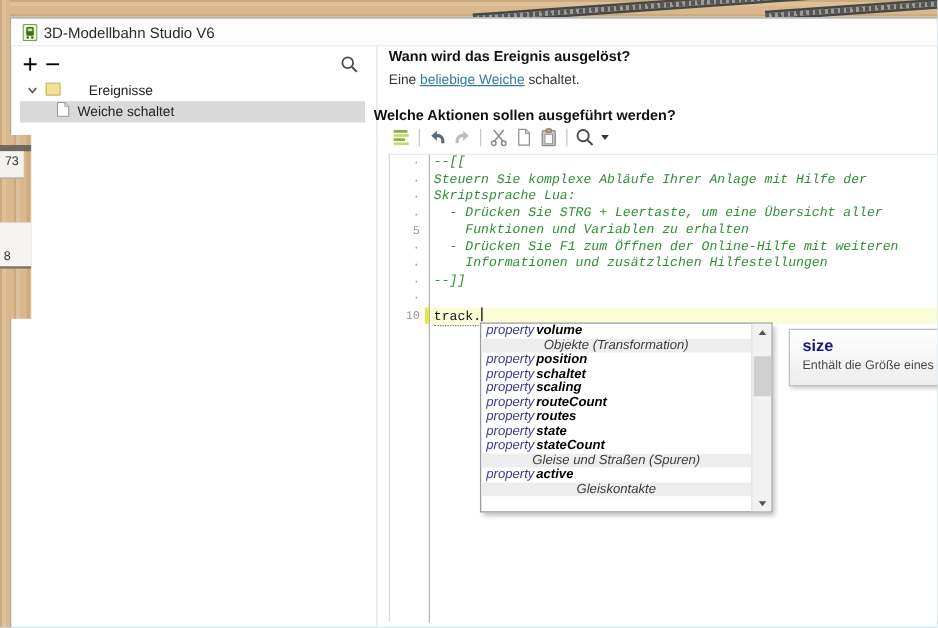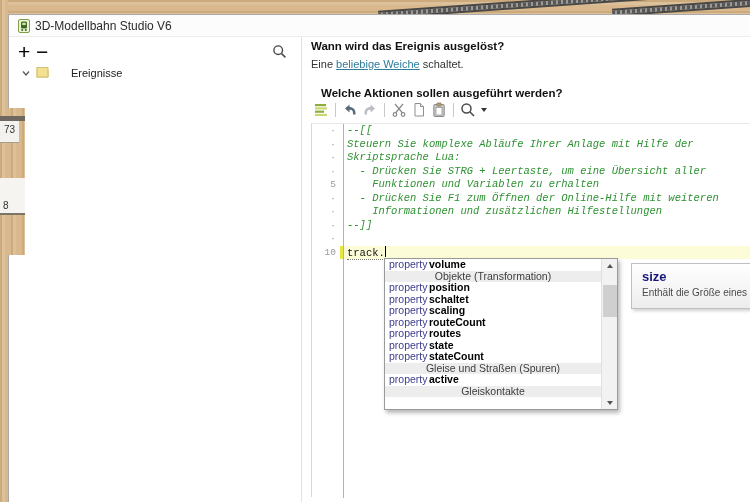--- a/index.html
+++ b/index.html
@@ -40,41 +40,41 @@
   .tree-row1 .lbl { margin-left:6px; font-size:11px; color:#222;padding-left:16px; }
   .tree-row2 { position:relative; height:17px; margin-left:7px; width:276px; background:#d9d9d9; display:flex; align-items:center; }
   .tree-row2 .file { margin-left:29px; }
   .tree-row2 .lbl { margin-left:6px; font-size:11px; color:#222; }
   .vdivider { position:absolute; left:292px; top:22px; width:1px; height:468px; background:#e2e2e2; }
 
   
   .h1a { position:absolute; left:302px; top:25px; font-size:11.5px; font-weight:bold; color:#111; }
   .trigger { position:absolute; left:302px; top:43px; font-size:11px; color:#333; }
   .trigger a { color:#2d7d9b; text-decoration:underline; cursor:pointer; }
-  .h1b { position:absolute; left:312px; top:72px; font-size:11.5px; font-weight:bold; color:#111; }
+  .h1b { position:absolute; left:290px; top:72px; font-size:11.5px; font-weight:bold; color:#111; }
   .edit-toolbar { position:absolute; left:302px; top:86px; height:18px; display:flex; align-items:center; }
   .edit-toolbar .ticon { width:16px; height:16px; margin:0 2px; display:inline-block; }
   .edit-toolbar .sep { width:1px; height:14px; background:#c9c9c9; margin:0 4px; }
   .caret-down { width:0; height:0; border-left:3.5px solid transparent; border-right:3.5px solid transparent; border-top:4px solid #333; margin-left:3px; }
 
   
   .editor { position:absolute; left:302px; top:108px; width:442px; height:374px; background:#fff; border-left:1px solid #d8d8d8; border-top:1px solid #e8e8e8; font-family:"Liberation Mono","DejaVu Sans Mono",monospace; }
   .gutterline { position:absolute; left:31px; top:0; width:1px; height:374px; background:#b2b2b2; }
   .crow { display:flex; height:13.5px; line-height:13.5px; font-size:10.5px; }
   .gut { width:31px; text-align:right; padding-right:7px; color:#9a9a9a; font-size:9.5px; position:relative; flex:none; }
   .ctext { flex:1; padding-left:4px; white-space:pre; }
   .cmt { color:#2e9132; font-style:italic; }
   .crow.current .ctext { background:#fcfcd9; color:#111; }
   .crow.current .gut::after { content:""; position:absolute; right:0; top:0; width:3px; height:13.5px; background:#e8e83f; }
   .tracktext { border-bottom:1px dotted #7a7a7a; }
   .tcaret { display:inline-block; width:1px; height:11px; background:#000; vertical-align:-1px; }
 
   
   .popup { position:absolute; left:375px; top:243px; width:234px; height:152px; background:#fff; border:1px solid #9a9a9a; box-shadow:2px 3px 4px rgba(0,0,0,.28); display:flex; z-index:20; }
-  .ac-list { flex:1; overflow:hidden; }
+  .ac-list { flex:1; overflow:hidden;font-style:italic; }
   .ac-row { display:flex; height:11.5px; line-height:11.5px; font-size:10.5px; align-items:center; }
   .ac-kind { width:44px; padding-left:4px; color:#3c3c8e; flex:none; }
   .ac-name { font-weight:bold; color:#000; }
   .ac-group { height:11.5px; line-height:11.5px; font-size:10.5px; background:#ededed; color:#3c3c3c; text-align:center; }
   .ac-scroll { width:16px; background:#f2f2f2; border-left:1px solid #e0e0e0; position:relative; flex:none; }
   .ac-up, .ac-down { position:absolute; left:0; width:16px; height:13px; display:flex; align-items:center; justify-content:center; }
   .ac-up { top:0; } .ac-down { bottom:0; }
   .tri-up { width:0; height:0; border-left:3.5px solid transparent; border-right:3.5px solid transparent; border-bottom:4.5px solid #555; }
   .tri-dn { width:0; height:0; border-left:3.5px solid transparent; border-right:3.5px solid transparent; border-top:4.5px solid #555; }
   .ac-thumb { position:absolute; left:1px; top:26px; width:14px; height:32px; background:#cfcfcf; }
@@ -129,20 +129,29 @@
             </svg>
         </span>
         <span class="folder">
           <svg width="13" height="12" viewBox="0 0 13 12">
             <path d="M1 2.5 L5 2.5 L6 4 L12 4 L12 11 L1 11 Z" fill="#f2e193" stroke="#cdb55a" stroke-width="0.8"></path>
             <rect x="1" y="1.5" width="11" height="9.5" fill="#f2e193" stroke="#cdb55a" stroke-width="0.8"></rect>
           </svg>
         </span>
         <span class="lbl">Ereignisse</span>
       </div>
+      <div class="tree-row2">
+        <span class="file">
+          <svg width="11" height="13" viewBox="0 0 11 13">
+            <path d="M1 1 L7 1 L10 4 L10 12 L1 12 Z" fill="#fff" stroke="#9a9a9a" stroke-width="0.9"></path>
+            <path d="M7 1 L7 4 L10 4" fill="#eee" stroke="#9a9a9a" stroke-width="0.9"></path>
+          </svg>
+        </span>
+        <span class="lbl">Weiche schaltet</span>
+      </div>
     </div>
 
     <div class="vdivider"></div>
 
     <div class="h1a">Wann wird das Ereignis ausgelöst?</div>
     <div class="trigger"><span>Eine </span><a>beliebige Weiche</a><span> schaltet.</span></div>
     <div class="h1b">Welche Aktionen sollen ausgeführt werden?</div>
 
     <div class="edit-toolbar">
       <span class="ticon">

